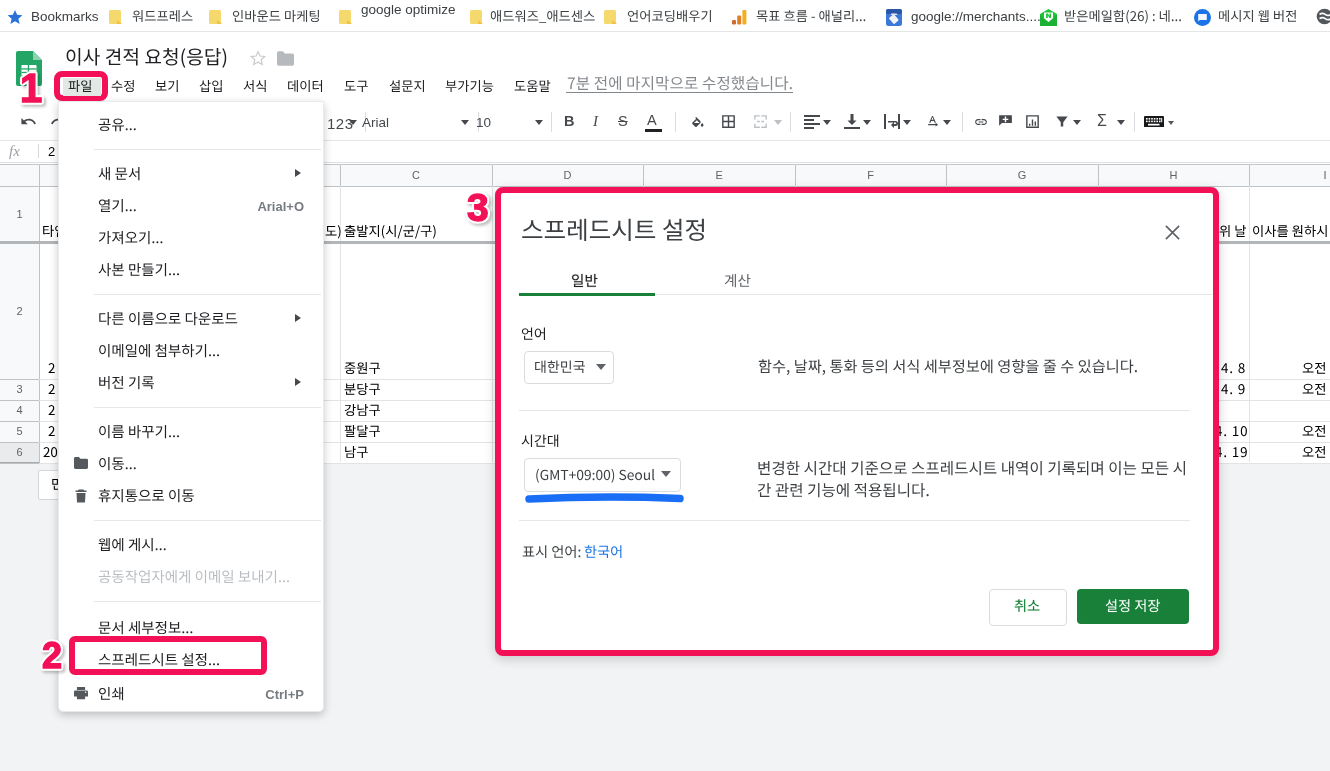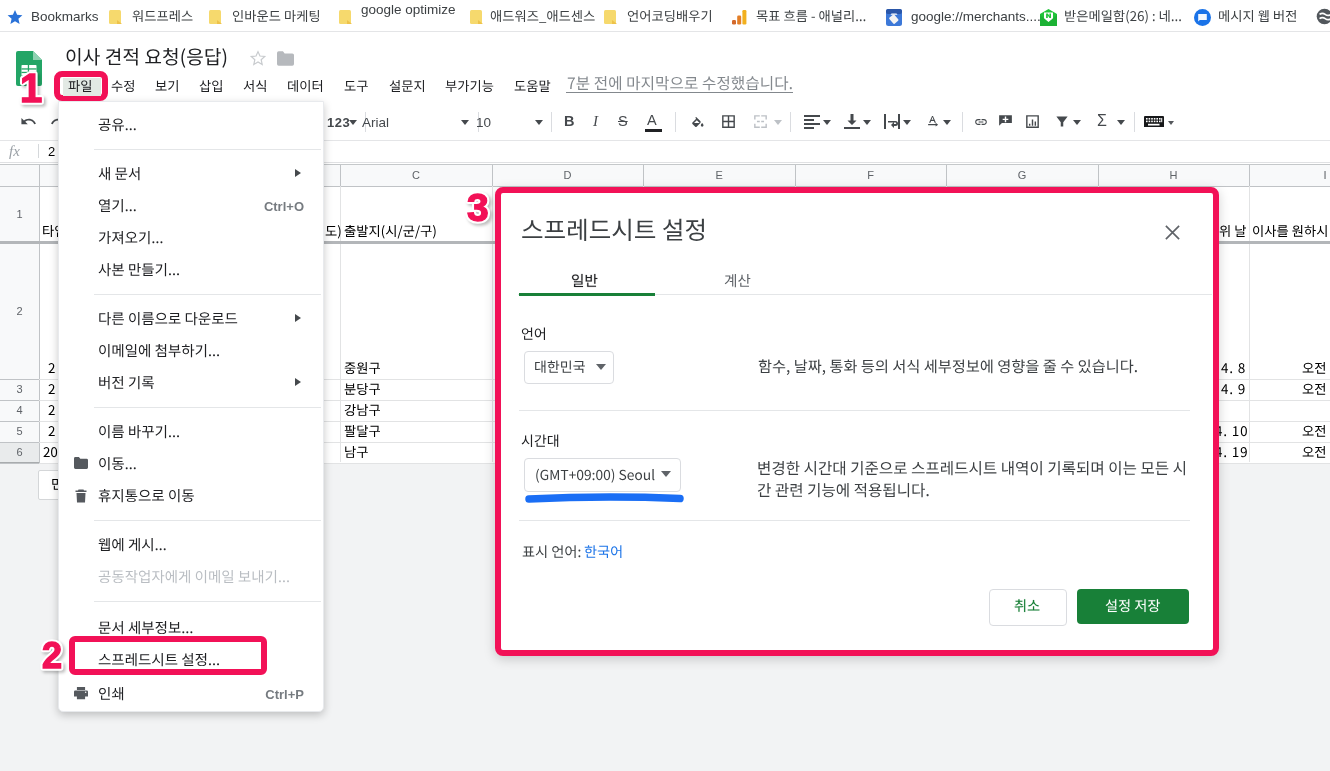--- a/index.html
+++ b/index.html
@@ -259,21 +259,21 @@
     </g>
   </svg>
 <div class="ab" style="left:566px;top:91.5px;width:227px;height:1px;background:#83888d"></div>
 <div class="ab" style="left:0;top:140px;width:1330px;height:1px;background:#e4e5e7"></div>
 <svg class="ab" style="left:20px;top:113px" width="17" height="17" viewBox="0 0 24 24">
     <path fill="#45494d" d="M12.5 8c-2.65 0-5.05.99-6.9 2.6L2 7v9h9l-3.62-3.62c1.39-1.16 3.16-1.88 5.12-1.88 3.54 0 6.55 2.31 7.59 5.5l2.37-.78C21.08 11.03 17.15 8 12.5 8z"></path>
   </svg>
 <svg class="ab" style="left:50px;top:113px" width="17" height="17" viewBox="0 0 24 24">
     <path fill="#45494d" d="M18.4 10.6C16.55 8.99 14.15 8 11.5 8c-4.65 0-8.58 3.03-9.96 7.22L3.9 16c1.05-3.19 4.05-5.5 7.6-5.5 1.95 0 3.73.72 5.12 1.88L13 16h9V7l-3.6 3.6z"></path>
   </svg>
-<div class="ab" style="left:327px;top:115px;font-size:13px;font-weight:bold;color:#45494d;letter-spacing:0.5px">123</div>
+<div class="ab" style="left:327px;top:115px;font-size:15px;font-weight:normal;color:#45494d;letter-spacing:0.5px">123</div>
 <div class="caret" style="left:349px;top:120px"></div>
 <div class="tsep" style="left:365px"></div>
 <div class="ab" style="left:362px;top:114.5px;font-size:13.5px;color:#45494d">Arial</div>
 <div class="caret" style="left:461px;top:120px"></div>
 <div class="tsep" style="left:478px"></div>
 <div class="ab" style="left:476px;top:114.5px;font-size:13.5px;color:#45494d">10</div>
 <div class="caret" style="left:535px;top:120px"></div>
 <div class="tsep" style="left:551px"></div>
 <div class="ab" style="left:564px;top:113px;font-size:14.5px;font-weight:bold;color:#45494d">B</div>
 <div class="ab" style="left:593px;top:113px;font-size:15px;font-style:italic;font-family:'Liberation Serif',serif;color:#45494d">I</div>
@@ -601,21 +601,21 @@
 <div class="ab" style="left:295px;top:169px;width:0;height:0;border-top:4.5px solid transparent;border-bottom:4.5px solid transparent;border-left:6px solid #45494d"></div>
 <svg class="ab" style="left:97.5px;top:210.677px;overflow:visible" width="1" height="1">
     <g transform="scale(0.0145,-0.0145)" fill="#202124">
       <use href="#k111"></use>
       <use href="#k22" x="920"></use>
       <use href="#k30" x="1840"></use>
       <use href="#k30" x="2118"></use>
       <use href="#k30" x="2396"></use>
     </g>
   </svg>
-<div class="ab" style="left:240px;top:198.5px;width:64px;text-align:right;font-size:13px;font-weight:bold;color:#767b80">Ctrl+O</div>
+<div class="ab" style="left:240px;top:198.5px;width:64px;text-align:right;font-size:13px;font-weight:bold;color:#767b80">Arial+O</div>
 <svg class="ab" style="left:97.5px;top:242.677px;overflow:visible" width="1" height="1">
     <g transform="scale(0.0145,-0.0145)" fill="#202124">
       <use href="#k69"></use>
       <use href="#k112" x="920"></use>
       <use href="#k106" x="1840"></use>
       <use href="#k22" x="2760"></use>
       <use href="#k30" x="3680"></use>
       <use href="#k30" x="3958"></use>
       <use href="#k30" x="4236"></use>
     </g>

